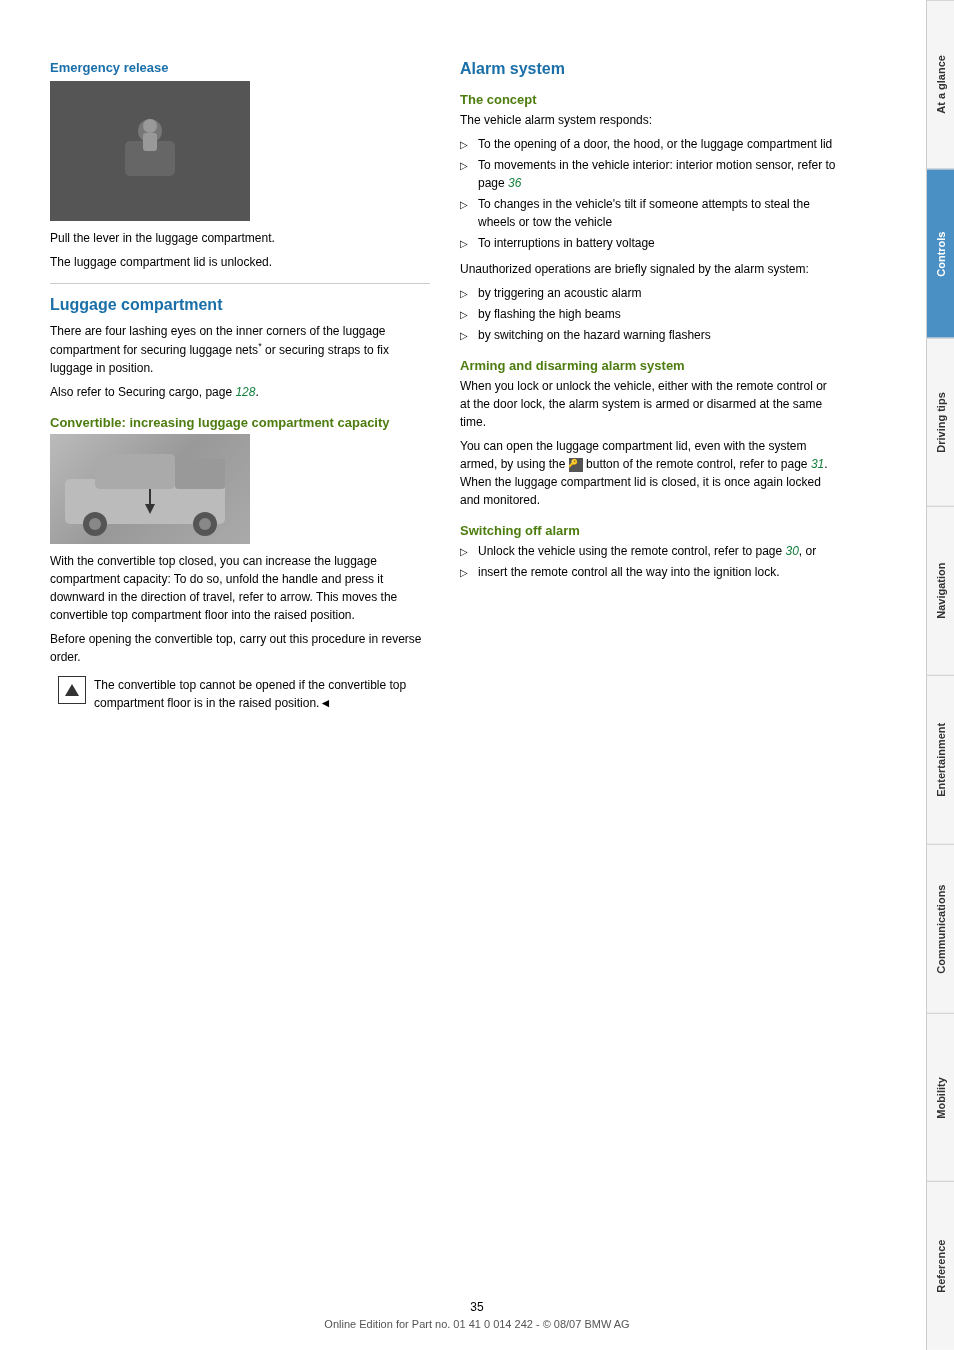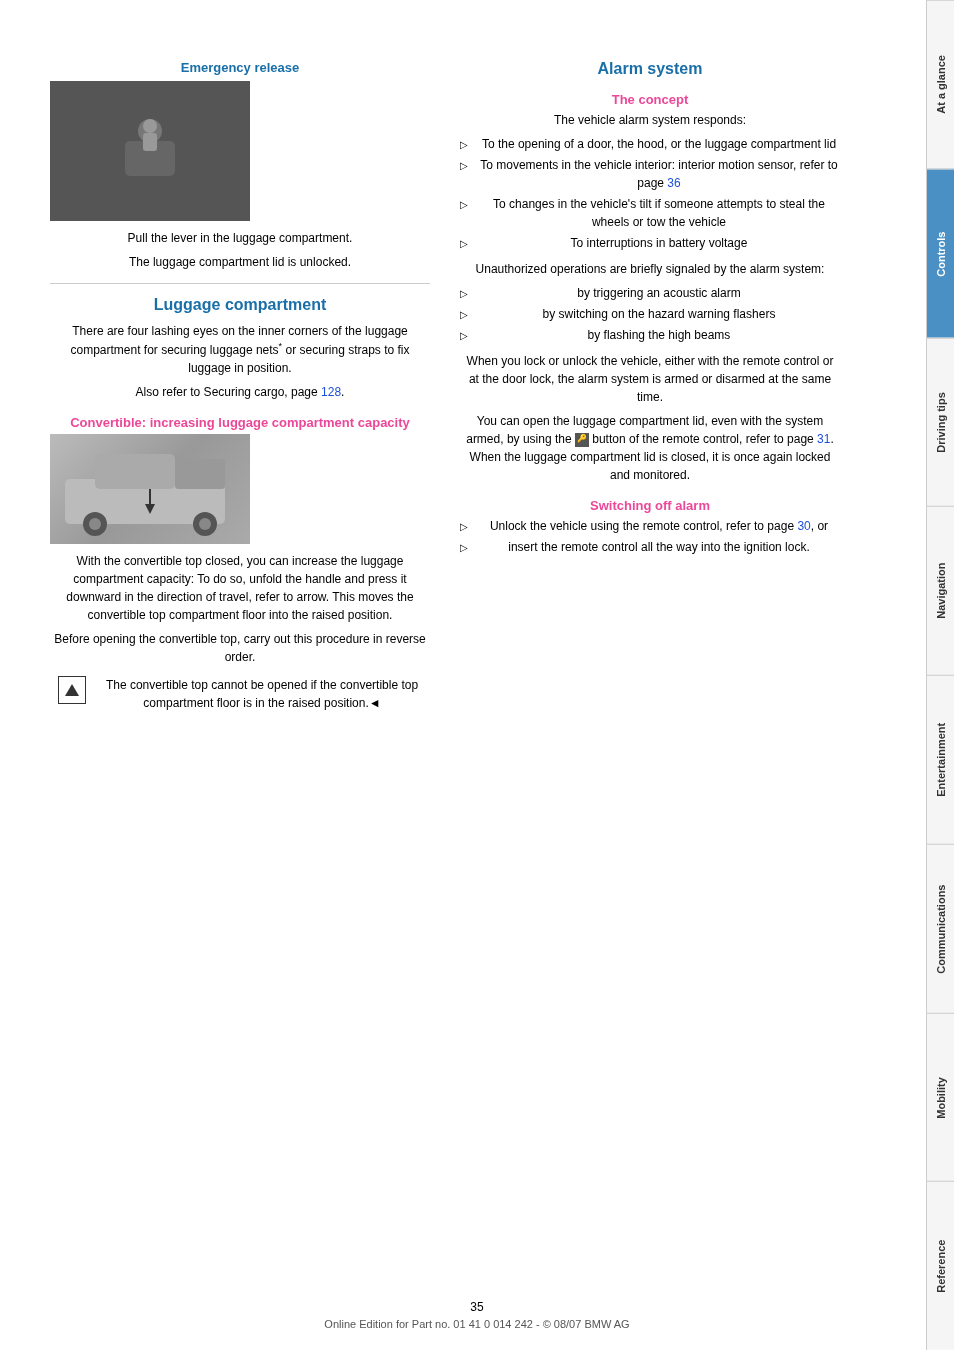--- a/index.html
+++ b/index.html
@@ -15,21 +15,20 @@
     .page-container {
       display: flex;
       width: 954px;
       min-height: 1350px;
     }
     .main-content {
       flex: 1;
       padding: 60px 30px 40px 50px;
       display: flex;
       gap: 30px;
-      text-align: center;
     }
     .left-column {
       flex: 1;
       max-width: 380px;
     }
     .right-column {
       flex: 1;
       max-width: 380px;
     }
     .sidebar {
@@ -71,21 +70,21 @@
     .section-heading:first-child {
       margin-top: 0;
     }
     .main-heading {
       color: #1a6fa8;
       font-size: 16px;
       font-weight: bold;
       margin-bottom: 8px;
     }
     .sub-heading {
-      color: #ec4899;
+      color: #4d7c0f;
       font-size: 13px;
       font-weight: bold;
       margin-bottom: 4px;
       margin-top: 14px;
     }
     p {
       font-size: 12px;
       line-height: 1.5;
       margin-bottom: 6px;
       color: #000;
@@ -134,22 +133,23 @@
     }
     .bullet-list li::before {
       content: '▷';
       position: absolute;
       left: 0;
       color: #000;
       font-size: 10px;
       top: 2px;
     }
     a {
-      color: #1d4ed8;
+      color: #15803d;
       text-decoration: none;
+      font-style: italic;
     }
     .note-box {
       display: flex;
       align-items: flex-start;
       gap: 8px;
       margin-top: 10px;
       margin-bottom: 6px;
       padding-left: 8px;
     }
     .note-icon {
@@ -294,26 +294,27 @@
           <ul class="bullet-list">
             <li>To the opening of a door, the hood, or the luggage compartment lid</li>
             <li>To movements in the vehicle interior: interior motion sensor, refer to page <a href="#">36</a></li>
             <li>To changes in the vehicle's tilt if someone attempts to steal the wheels or tow the vehicle</li>
             <li>To interruptions in battery voltage</li>
           </ul>
 
           <p>Unauthorized operations are briefly signaled by the alarm system:</p>
           <ul class="bullet-list">
             <li>by triggering an acoustic alarm</li>
+            <li>by flashing the high beams</li>
             <li>by switching on the hazard warning flashers</li>
-            <li>by flashing the high beams</li>
           </ul>
         </div>
 
         <div>
+          <div class="sub-heading">Arming and disarming alarm system</div>
           <p>When you lock or unlock the vehicle, either with the remote control or at the door lock, the alarm system is armed or disarmed at the same time.</p>
           <p>
             You can open the luggage compartment lid, even with the system armed, by using the <span class="remote-icon">🔑</span> button of the remote control, refer to page <a href="#">31</a>. When the luggage compartment lid is closed, it is once again locked and monitored.
           </p>
         </div>
 
         <div>
           <div class="sub-heading">Switching off alarm</div>
           <ul class="bullet-list">
             <li>Unlock the vehicle using the remote control, refer to page <a href="#">30</a>, or</li>

